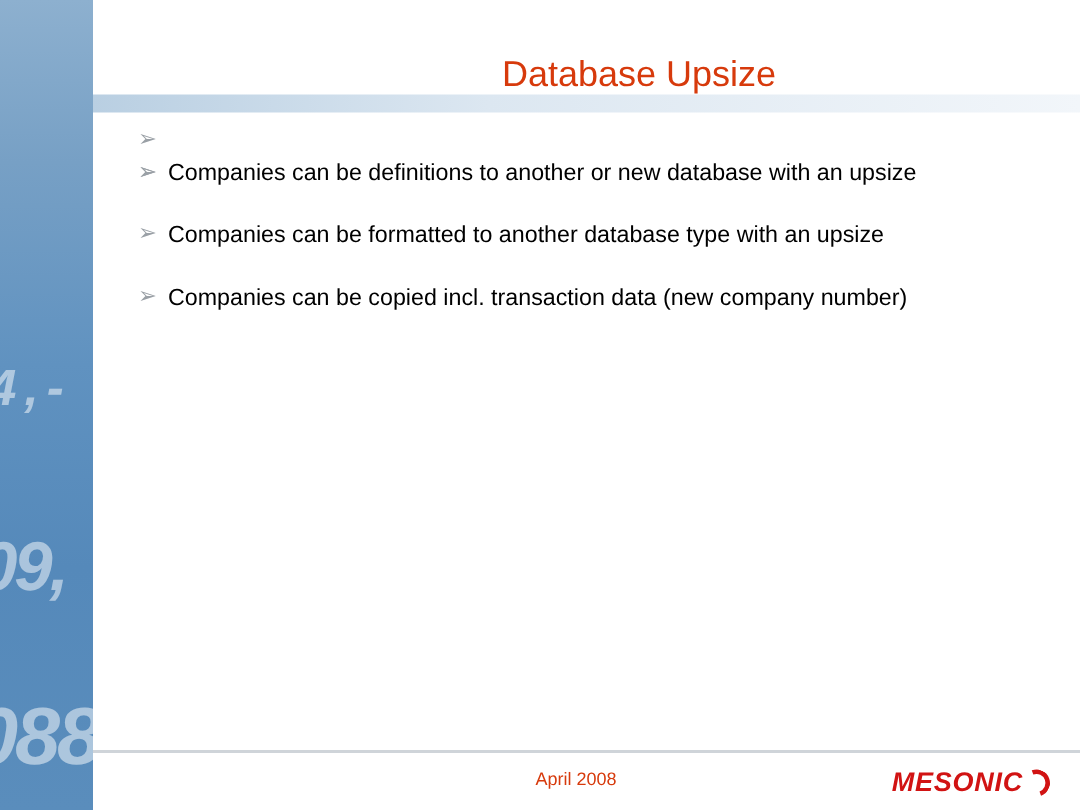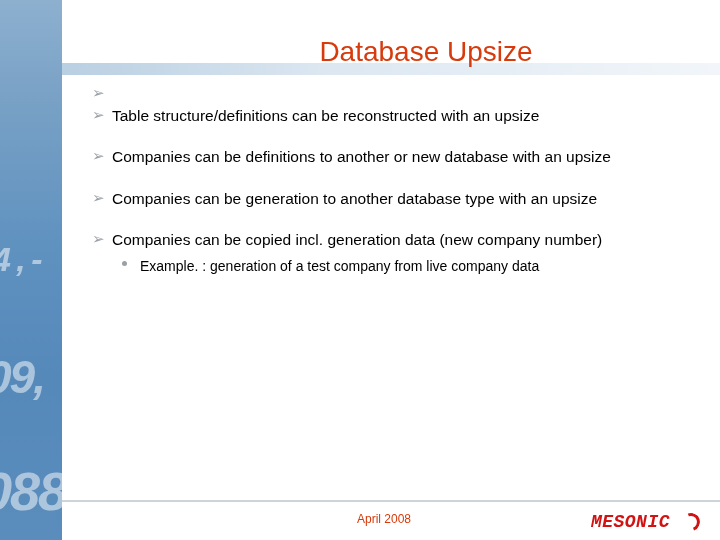--- a/index.html
+++ b/index.html
@@ -27,21 +27,21 @@
   }
   .top-band {
     position: absolute;
     left: 62px; top: 63px; right: 0; height: 12px;
     background: linear-gradient(90deg, #b9cfe2 0%, #dce7f1 40%, #f2f6fa 100%);
   }
   .title {
     position: absolute;
     top: 18px; left: 172px; right: 40px;
     font-family: "Trebuchet MS", Verdana, sans-serif;
-    font-size: 28px;
+    font-size: 24px;
     color: #d73a0c;
     font-weight: 400;
     text-align: center;
   }
   .title-area { position:absolute; top:18px; left:0; right:0; text-align:center; }
   .content {
     position: absolute;
     left: 92px; right: 40px; top: 84px;
     font-size: 15.5px;
     color: #000;
@@ -85,22 +85,22 @@
     text-align: center;
     font-size: 12px;
     color: #d73a0c;
     padding-left: 48px;
   }
   .logo {
     position: absolute;
     right: 20px; bottom: 8px;
     display: flex;
     align-items: center;
-    gap: 14px;
-    font-family: Liberation Mono, monospace;
+    gap: 2px;
+    font-family: Liberation Sans, sans-serif;
   }
   .logo-text {
     font-weight: 900;
     font-style: italic;
     font-size: 18px;
     letter-spacing: 0.5px;
     color: #d11313;
   }
   .logo-swoosh {
     width: 18px; height: 18px;
@@ -130,42 +130,37 @@
   </div>
 
   <div class="content">
 
     <div class="bullet">
       <span class="marker">➢</span>
     </div>
 
     <div class="bullet">
       <span class="marker">➢</span>
-      <span>Table structure/definitions can be reconstructed with an upsize</span>
     </div>
 
     <div class="bullet">
       <span class="marker">➢</span>
       <span>Companies can be definitions to another or new database with an upsize</span>
     </div>
 
     <div class="bullet">
       <span class="marker">➢</span>
-      <span>Companies can be generation to another database type with an upsize</span>
+      <span>Companies can be formatted to another database type with an upsize</span>
     </div>
 
     <div class="bullet" style="margin-bottom:8px;">
       <span class="marker">➢</span>
-      <span>Companies can be copied incl. generation data (new company number)</span>
+      <span>Companies can be copied incl. transaction data (new company number)</span>
     </div>
 
-    <div class="subbullet">
-      <span class="marker"></span>
-      <span>Example. : generation of a test company from live company data</span>
-    </div>
 
   </div>
 
   <div class="footer-line"></div>
 
   <div class="footer-date">April 2008</div>
 
   <div class="logo">
     <span class="logo-text">MESONIC</span>
     <span class="logo-swoosh"></span>

